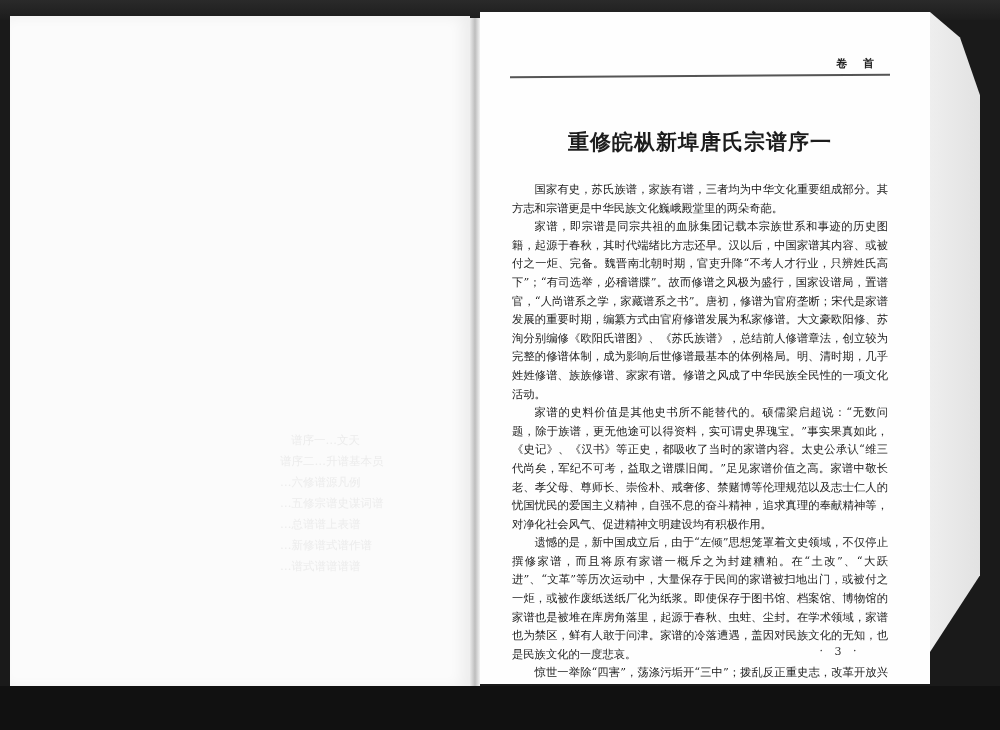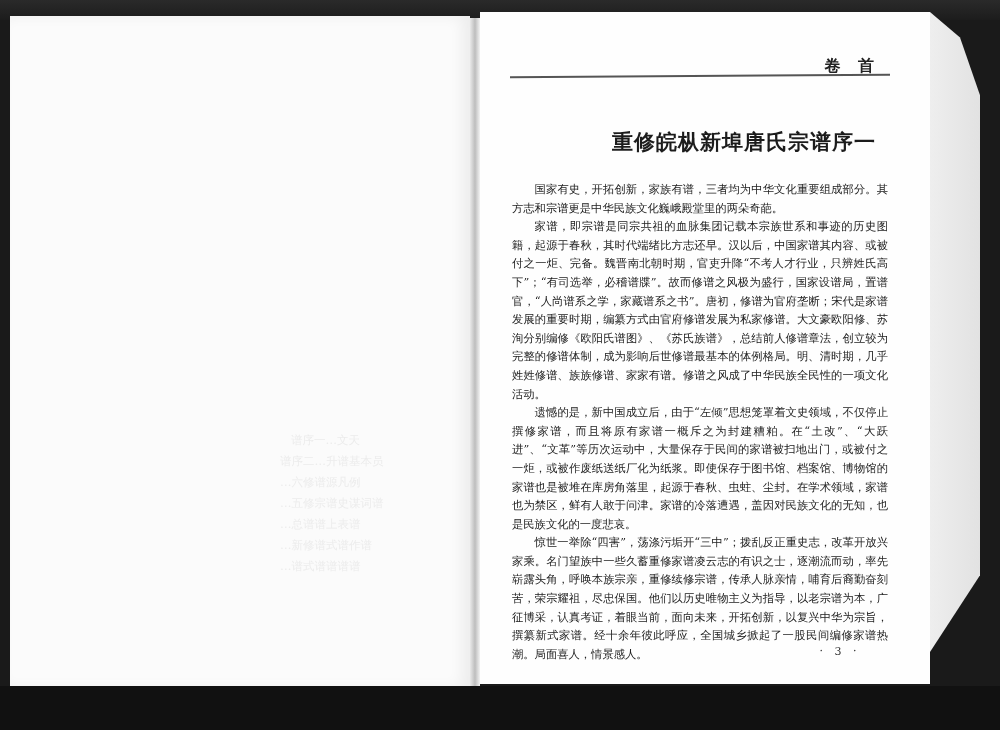--- a/index.html
+++ b/index.html
@@ -6,23 +6,23 @@
   body{width:1000px;height:730px;background:#1a1a1a;position:relative;overflow:hidden;font-family:"DejaVu Serif","Liberation Serif",serif;}
   .bg-top{position:absolute;left:0;top:0;width:1000px;height:20px;background:linear-gradient(#2a2a2a,#1c1c1c);}
   .left-page{position:absolute;left:10px;top:16px;width:460px;height:672px;background:#fbfbfb;box-shadow:inset -8px 0 14px rgba(0,0,0,0.06);}
   .gutter{position:absolute;left:470px;top:18px;width:10px;height:672px;background:linear-gradient(90deg,#e9e9e9,#bdbdbd 50%,#f3f3f3);}
   .right-page{position:absolute;left:480px;top:12px;width:450px;height:672px;background:#fefefe;}
   .page-edge{position:absolute;left:930px;top:12px;width:50px;height:640px;background:linear-gradient(90deg,#eeeeee,#e2e2e2);clip-path:polygon(0 0,60% 4%,100% 13%,100% 88%,0 100%);}
   .bottom-shadow{position:absolute;left:0;top:686px;width:1000px;height:44px;background:#111;}
   .showthrough{position:absolute;left:280px;top:430px;color:#ececec;font-size:11.5px;line-height:21px;text-align:right;width:80px;}
   .showthrough div{white-space:nowrap;}
   .header{position:absolute;left:510px;top:56px;width:380px;height:20px;}
-  .header-label{position:absolute;right:10px;top:0;font-size:16px;font-weight:bold;color:#222;letter-spacing:6px;}
+  .header-label{position:absolute;right:10px;top:0;font-size:11px;font-weight:bold;color:#222;letter-spacing:6px;}
   .header-rule{position:absolute;left:510px;top:75px;width:380px;height:1.5px;background:#555;transform:rotate(-0.4deg);}
-  .title{position:absolute;left:496px;top:128px;width:380px;text-align:right;font-size:21px;font-weight:bold;color:#1c1c1c;letter-spacing:1px;}
+  .title{position:absolute;left:510px;top:128px;width:380px;text-align:center;font-size:21px;font-weight:bold;color:#1c1c1c;letter-spacing:1px;}
   .body-text{position:absolute;left:512px;top:181px;width:376px;font-size:11.3px;line-height:18.6px;color:#222;text-align:justify;}
   .body-text p{margin:0;text-indent:2em;}
   .page-number{position:absolute;left:780px;top:645px;width:120px;text-align:center;font-size:11px;color:#333;letter-spacing:4px;}
 </style>
 </head>
 <body>
 
 <div class="bg-top"></div>
 
 <div class="left-page">
@@ -43,22 +43,23 @@
 <div class="page-edge"></div>
 
 <div class="header">
   <span class="header-label">卷 首</span>
 </div>
 <div class="header-rule"></div>
 
 <div class="title">重修皖枞新埠唐氏宗谱序一</div>
 
 <div class="body-text">
-  <p>国家有史，开拓创新，家族有谱，三者均为中华文化重要组成部分。其方志和宗谱更是中华民族文化巍峨殿堂里的两朵奇葩。</p>
+  <p>国家有史，苏氏族谱，家族有谱，三者均为中华文化重要组成部分。其方志和宗谱更是中华民族文化巍峨殿堂里的两朵奇葩。</p>
   <p>家谱，即宗谱是同宗共祖的血脉集团记载本宗族世系和事迹的历史图籍，起源于春秋，其时代端绪比方志还早。汉以后，中国家谱其内容、或被付之一炬、完备。魏晋南北朝时期，官吏升降“不考人才行业，只辨姓氏高下”；“有司选举，必稽谱牒”。故而修谱之风极为盛行，国家设谱局，置谱官，“人尚谱系之学，家藏谱系之书”。唐初，修谱为官府垄断；宋代是家谱发展的重要时期，编纂方式由官府修谱发展为私家修谱。大文豪欧阳修、苏洵分别编修《欧阳氏谱图》、《苏氏族谱》，总结前人修谱章法，创立较为完整的修谱体制，成为影响后世修谱最基本的体例格局。明、清时期，几乎姓姓修谱、族族修谱、家家有谱。修谱之风成了中华民族全民性的一项文化活动。</p>
+  <p>家谱的史料价值是其他史书所不能替代的。硕儒梁启超说：“无数问题，除于族谱，更无他途可以得资料，实可谓史界瑰宝。”事实果真如此，《史记》、《汉书》等正史，都吸收了当时的家谱内容。太史公承认“维三代尚矣，军纪不可考，益取之谱牒旧闻。”足见家谱价值之高。家谱中敬长老、孝父母、尊师长、崇俭朴、戒奢侈、禁赌博等伦理规范以及志士仁人的忧国忧民的爱国主义精神，自强不息的奋斗精神，追求真理的奉献精神等，对净化社会风气、促进精神文明建设均有积极作用。</p>
   <p>遗憾的是，新中国成立后，由于“左倾”思想笼罩着文史领域，不仅停止撰修家谱，而且将原有家谱一概斥之为封建糟粕。在“土改”、“大跃进”、“文革”等历次运动中，大量保存于民间的家谱被扫地出门，或被付之一炬，或被作废纸送纸厂化为纸浆。即使保存于图书馆、档案馆、博物馆的家谱也是被堆在库房角落里，起源于春秋、虫蛀、尘封。在学术领域，家谱也为禁区，鲜有人敢于问津。家谱的冷落遭遇，盖因对民族文化的无知，也是民族文化的一度悲哀。</p>
   <p>惊世一举除“四害”，荡涤污垢开“三中”；拨乱反正重史志，改革开放兴家乘。名门望族中一些久蓄重修家谱凌云志的有识之士，逐潮流而动，率先崭露头角，呼唤本族宗亲，重修续修宗谱，传承人脉亲情，哺育后裔勤奋刻苦，荣宗耀祖，尽忠保国。他们以历史唯物主义为指导，以老宗谱为本，广征博采，认真考证，着眼当前，面向未来，开拓创新，以复兴中华为宗旨，撰纂新式家谱。经十余年彼此呼应，全国城乡掀起了一股民间编修家谱热潮。局面喜人，情景感人。</p>
 
 </div>
 
 <div class="page-number">· 3 ·</div>
 
 <div class="bottom-shadow"></div>
 
 </body></html>

